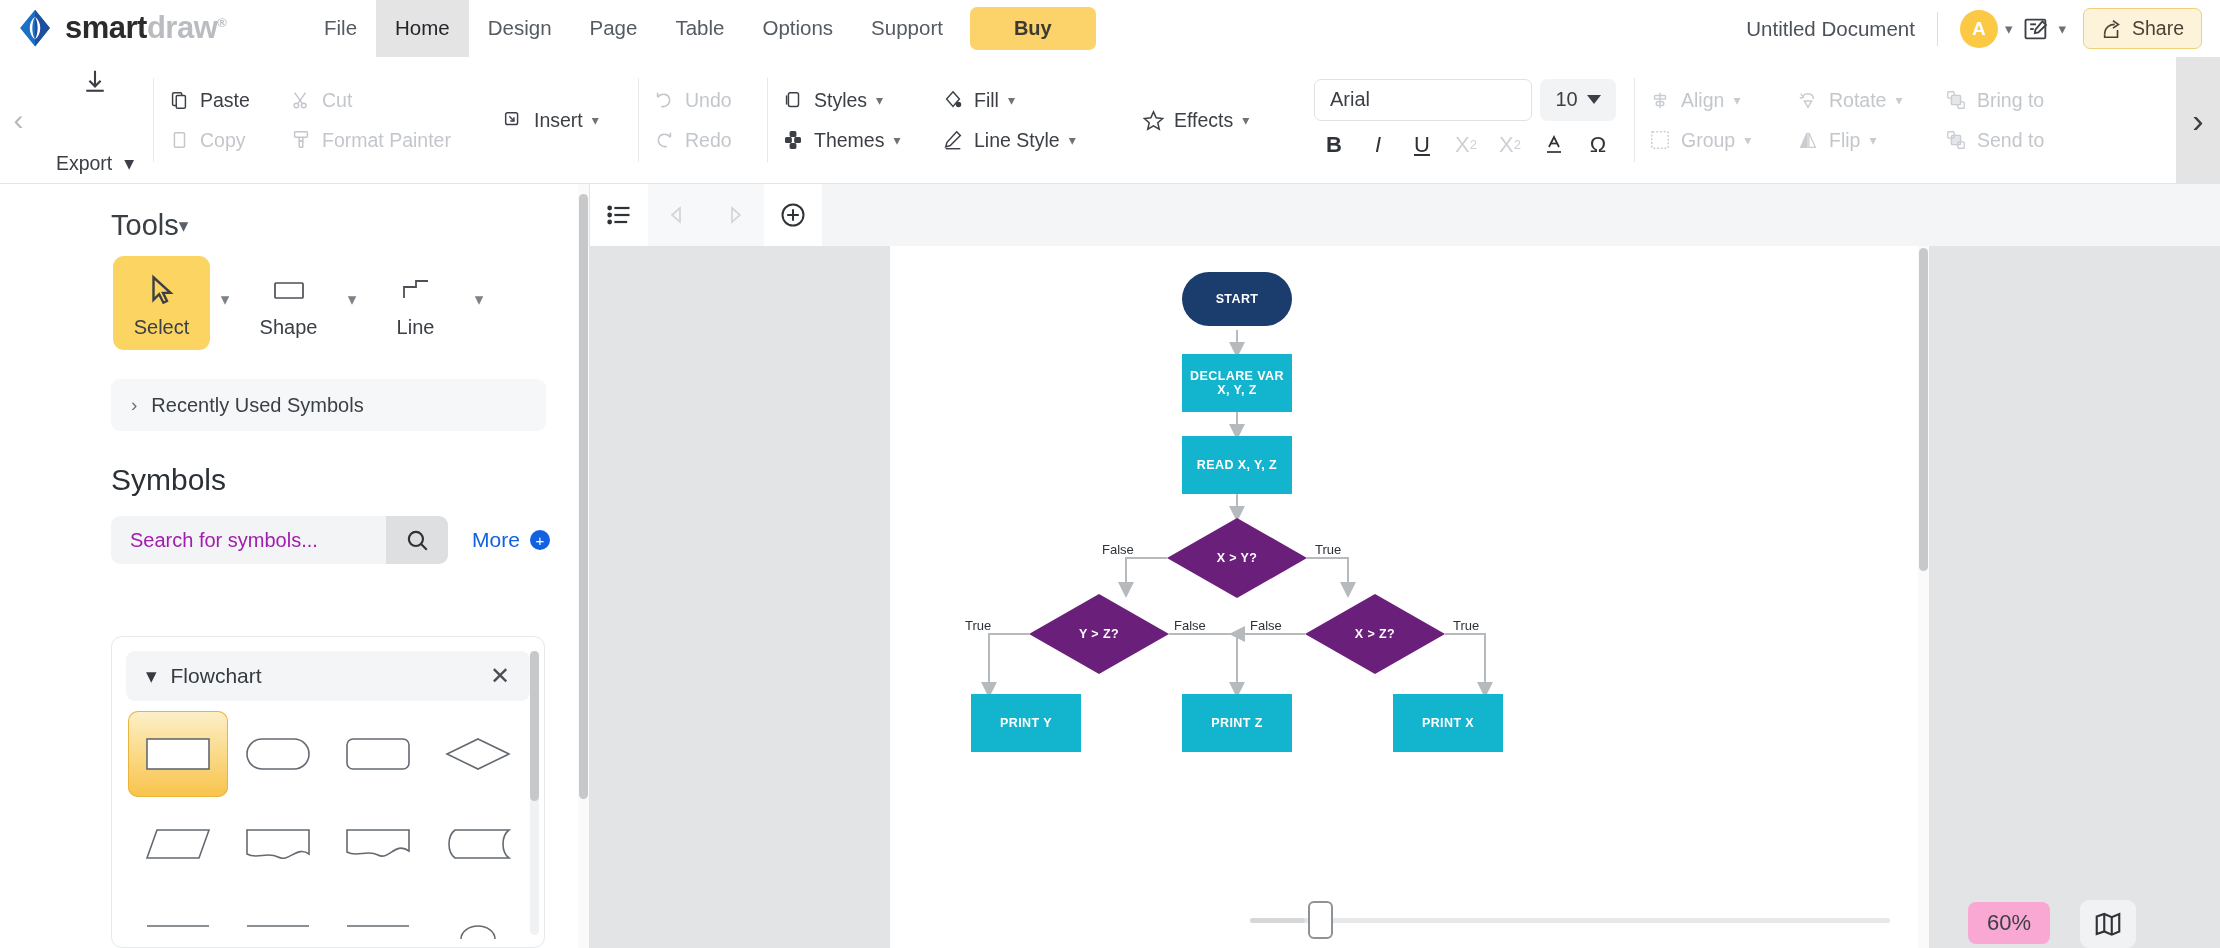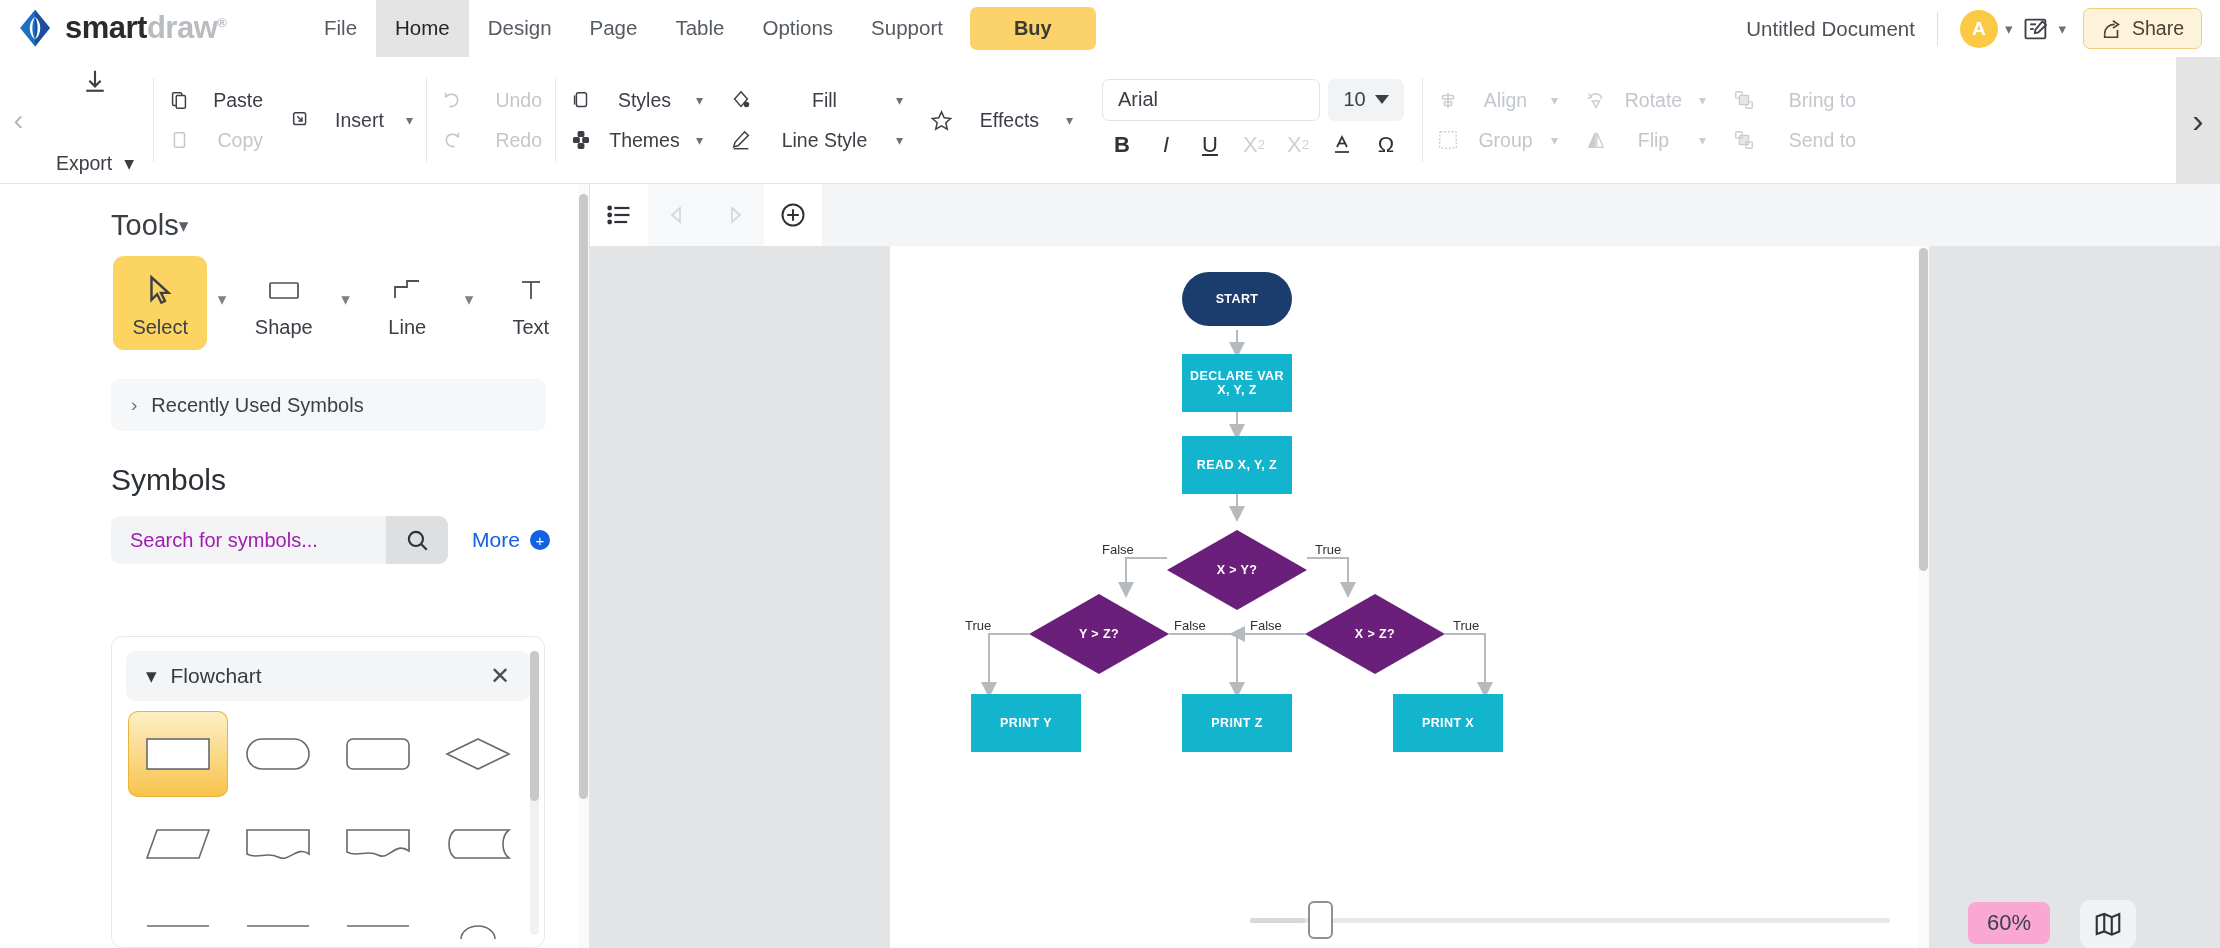--- a/index.html
+++ b/index.html
@@ -73,21 +73,21 @@
 
   .big-btn {
     display:flex; flex-direction:column; align-items:center; justify-content:center;
     min-width:116px; height:100%; cursor:pointer; color:#3c4046;
   }
   .big-btn .bi { font-size:30px; line-height:1; margin-bottom:6px; }
   .big-btn .bl { font-size:19.5px; display:flex; align-items:center; gap:12px;margin-top:44px; }
 
   .stack { display:flex; flex-direction:column; justify-content:center; height:100%; gap:6px; padding:0 13px; }
   .srow { display:flex; align-items:center; gap:9px; font-size:19.5px;
-          color:#3c4046; cursor:pointer; height:34px; white-space:nowrap;justify-content:space-between; }
+          color:#3c4046; cursor:pointer; height:34px; white-space:nowrap; }
   .srow.dim { color:#c3c7cc; cursor:default; }
   .srow .ic { width:24px; height:24px; display:inline-flex; align-items:center; justify-content:center; }
   .srow .cv { color:#6c7278; font-size:14px; }
   .srow.dim .cv { color:#c9cdd2; }
 
   
   .fontgroup { display:flex; flex-direction:column; justify-content:center; height:100%; padding:0 16px; gap:7px; }
   .fontrow1 { display:flex; align-items:center; gap:8px; }
   .fontbox {
     width:218px; height:42px; border:1px solid #e0e2e5; border-radius:7px;
@@ -337,20 +337,43 @@
       <div class="srow dim">
         <span class="ic">
           <svg width="22" height="22" viewBox="0 0 24 24" fill="none" stroke="#c3c7cc" stroke-width="1.6">
             <rect x="7" y="4" width="11" height="16" rx="1.5"></rect>
           </svg>
         </span>
         <span>Copy</span>
       </div>
     </div>
 
+    <div class="stack" style="min-width:212px">
+      <div class="srow dim">
+        <span class="ic">
+          <svg width="22" height="22" viewBox="0 0 24 24" fill="none" stroke="#c3c7cc" stroke-width="1.6">
+            <circle cx="7" cy="18" r="2.5"></circle>
+              <circle cx="15" cy="18" r="2.5"></circle>
+            <path d="M8.5 16 L17 4"></path>
+              <path d="M13.5 16 L5 4"></path>
+          </svg>
+        </span>
+        <span>Cut</span>
+      </div>
+      <div class="srow dim">
+        <span class="ic">
+          <svg width="22" height="22" viewBox="0 0 24 24" fill="none" stroke="#c3c7cc" stroke-width="1.6">
+            <rect x="5" y="3" width="14" height="6" rx="1"></rect>
+              <path d="M10 9 L10 13 L14 13 L14 9"></path>
+              <rect x="10" y="13" width="4" height="7" rx="1"></rect>
+          </svg>
+        </span>
+        <span>Format Painter</span>
+      </div>
+    </div>
 
     <div class="stack" style="min-width:150px">
       <div class="srow">
         <span class="ic">
           <svg width="22" height="22" viewBox="0 0 24 24" fill="none" stroke="#3c4046" stroke-width="1.6">
             <rect x="4" y="4" width="13" height="13" rx="2"></rect>
               <path d="M8 8 L13 13"></path>
               <path d="M13 9 L13 13 L9 13"></path>
           </svg>
         </span>
@@ -580,29 +603,20 @@
         <div class="tool">
           <span class="ti">
             <svg width="32" height="30" viewBox="0 0 32 30" fill="none" stroke="#4c5157" stroke-width="1.8">
               <path d="M4 23 L4 12 L16 12 L16 6 L28 6"></path>
             </svg>
           </span>
           <span class="tl">Line</span>
         </div>
         <div class="tool-cv">▾</div>
 
-        <div class="tool">
-          <span class="ti">
-            <svg width="30" height="30" viewBox="0 0 30 30" fill="none" stroke="#4c5157" stroke-width="1.8">
-              <path d="M6 7 L24 7"></path>
-                <path d="M15 7 L15 24"></path>
-            </svg>
-          </span>
-          <span class="tl">Text</span>
-        </div>
       </div>
 
       <div class="recent">
         <span class="chev">›</span>
         <span>Recently Used Symbols</span>
       </div>
 
       <div class="symbols-title">Symbols</div>
 
       <div class="searchrow">
@@ -756,21 +770,21 @@
           </g>
         </svg>
 
         <div class="fc">
           <div class="node start" style="left:292px; top:26px; width:110px; height:54px;">START</div>
 
           <div class="node proc" style="left:292px; top:108px; width:110px; height:58px;">DECLARE VAR X, Y, Z</div>
 
           <div class="node proc" style="left:292px; top:190px; width:110px; height:58px;">READ X, Y, Z</div>
 
-          <div class="node dec" style="left:277px; top:284px; width:140px; height:80px; background:transparent;">
+          <div class="node dec" style="left:277px; top:272px; width:140px; height:80px; background:transparent;">
             <div class="dec-inner"></div>
             <span class="dec-label">X &gt; Y?</span>
           </div>
 
           <div class="node dec" style="left:139px; top:348px; width:140px; height:80px; background:transparent;">
             <div class="dec-inner"></div>
             <span class="dec-label">Y &gt; Z?</span>
           </div>
 
           <div class="node dec" style="left:415px; top:348px; width:140px; height:80px; background:transparent;">

